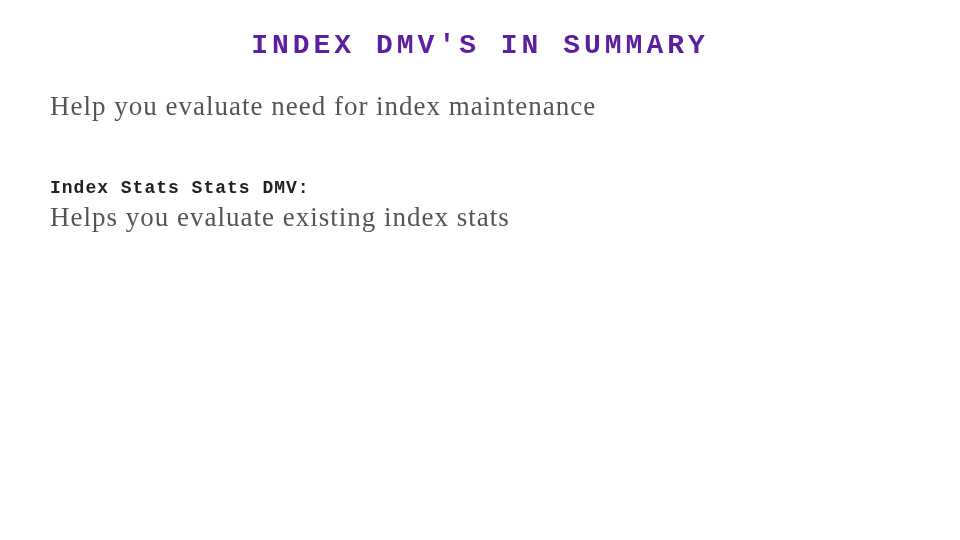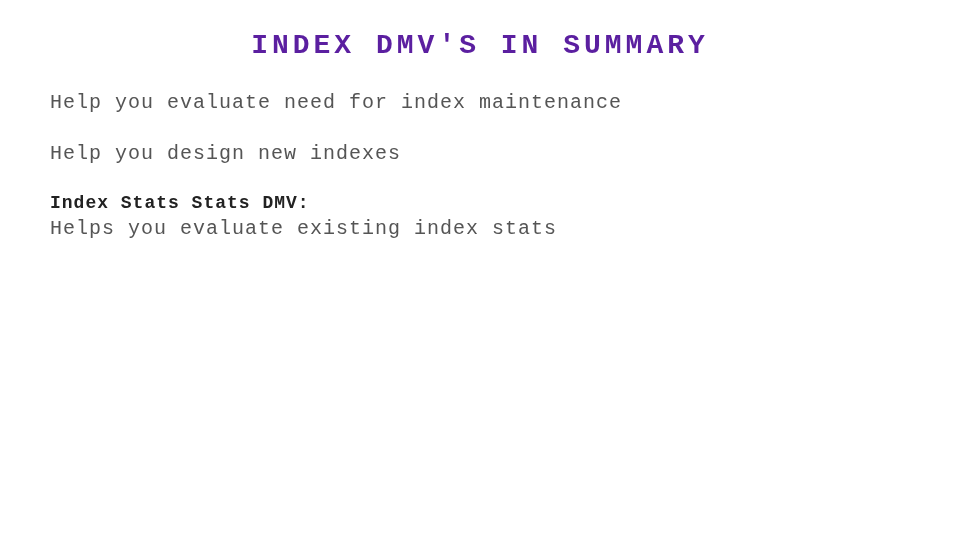--- a/index.html
+++ b/index.html
@@ -43,38 +43,37 @@
     .section-heading {
       font-family: 'Courier New', Courier, monospace;
       font-size: 18px;
       font-weight: bold;
       color: #222222;
       margin-bottom: 4px;
       letter-spacing: 1px;
     }
 
     .section-body {
-      font-family: Liberation Mono, monospace;
-      font-size: 20px;
+      font-family: Liberation Serif, serif;
+      font-size: 27px;
       font-weight: normal;
       color: #555555;
       letter-spacing: 1px;
     }
   </style>
 </head>
 <body>
 
 <div class="page-container">
   <h1 class="page-title">INDEX DMV'S  IN  SUMMARY</h1>
 
   <div class="section">
     <div class="section-body">Help you evaluate need for index maintenance</div>
   </div>
 
   <div class="section">
-    <div class="section-body">Help you design new indexes</div>
   </div>
 
   <div class="section">
     <div class="section-heading">Index Stats Stats DMV:</div>
     <div class="section-body">Helps you evaluate existing index stats</div>
   </div>
 </div>
 
 </body></html>

